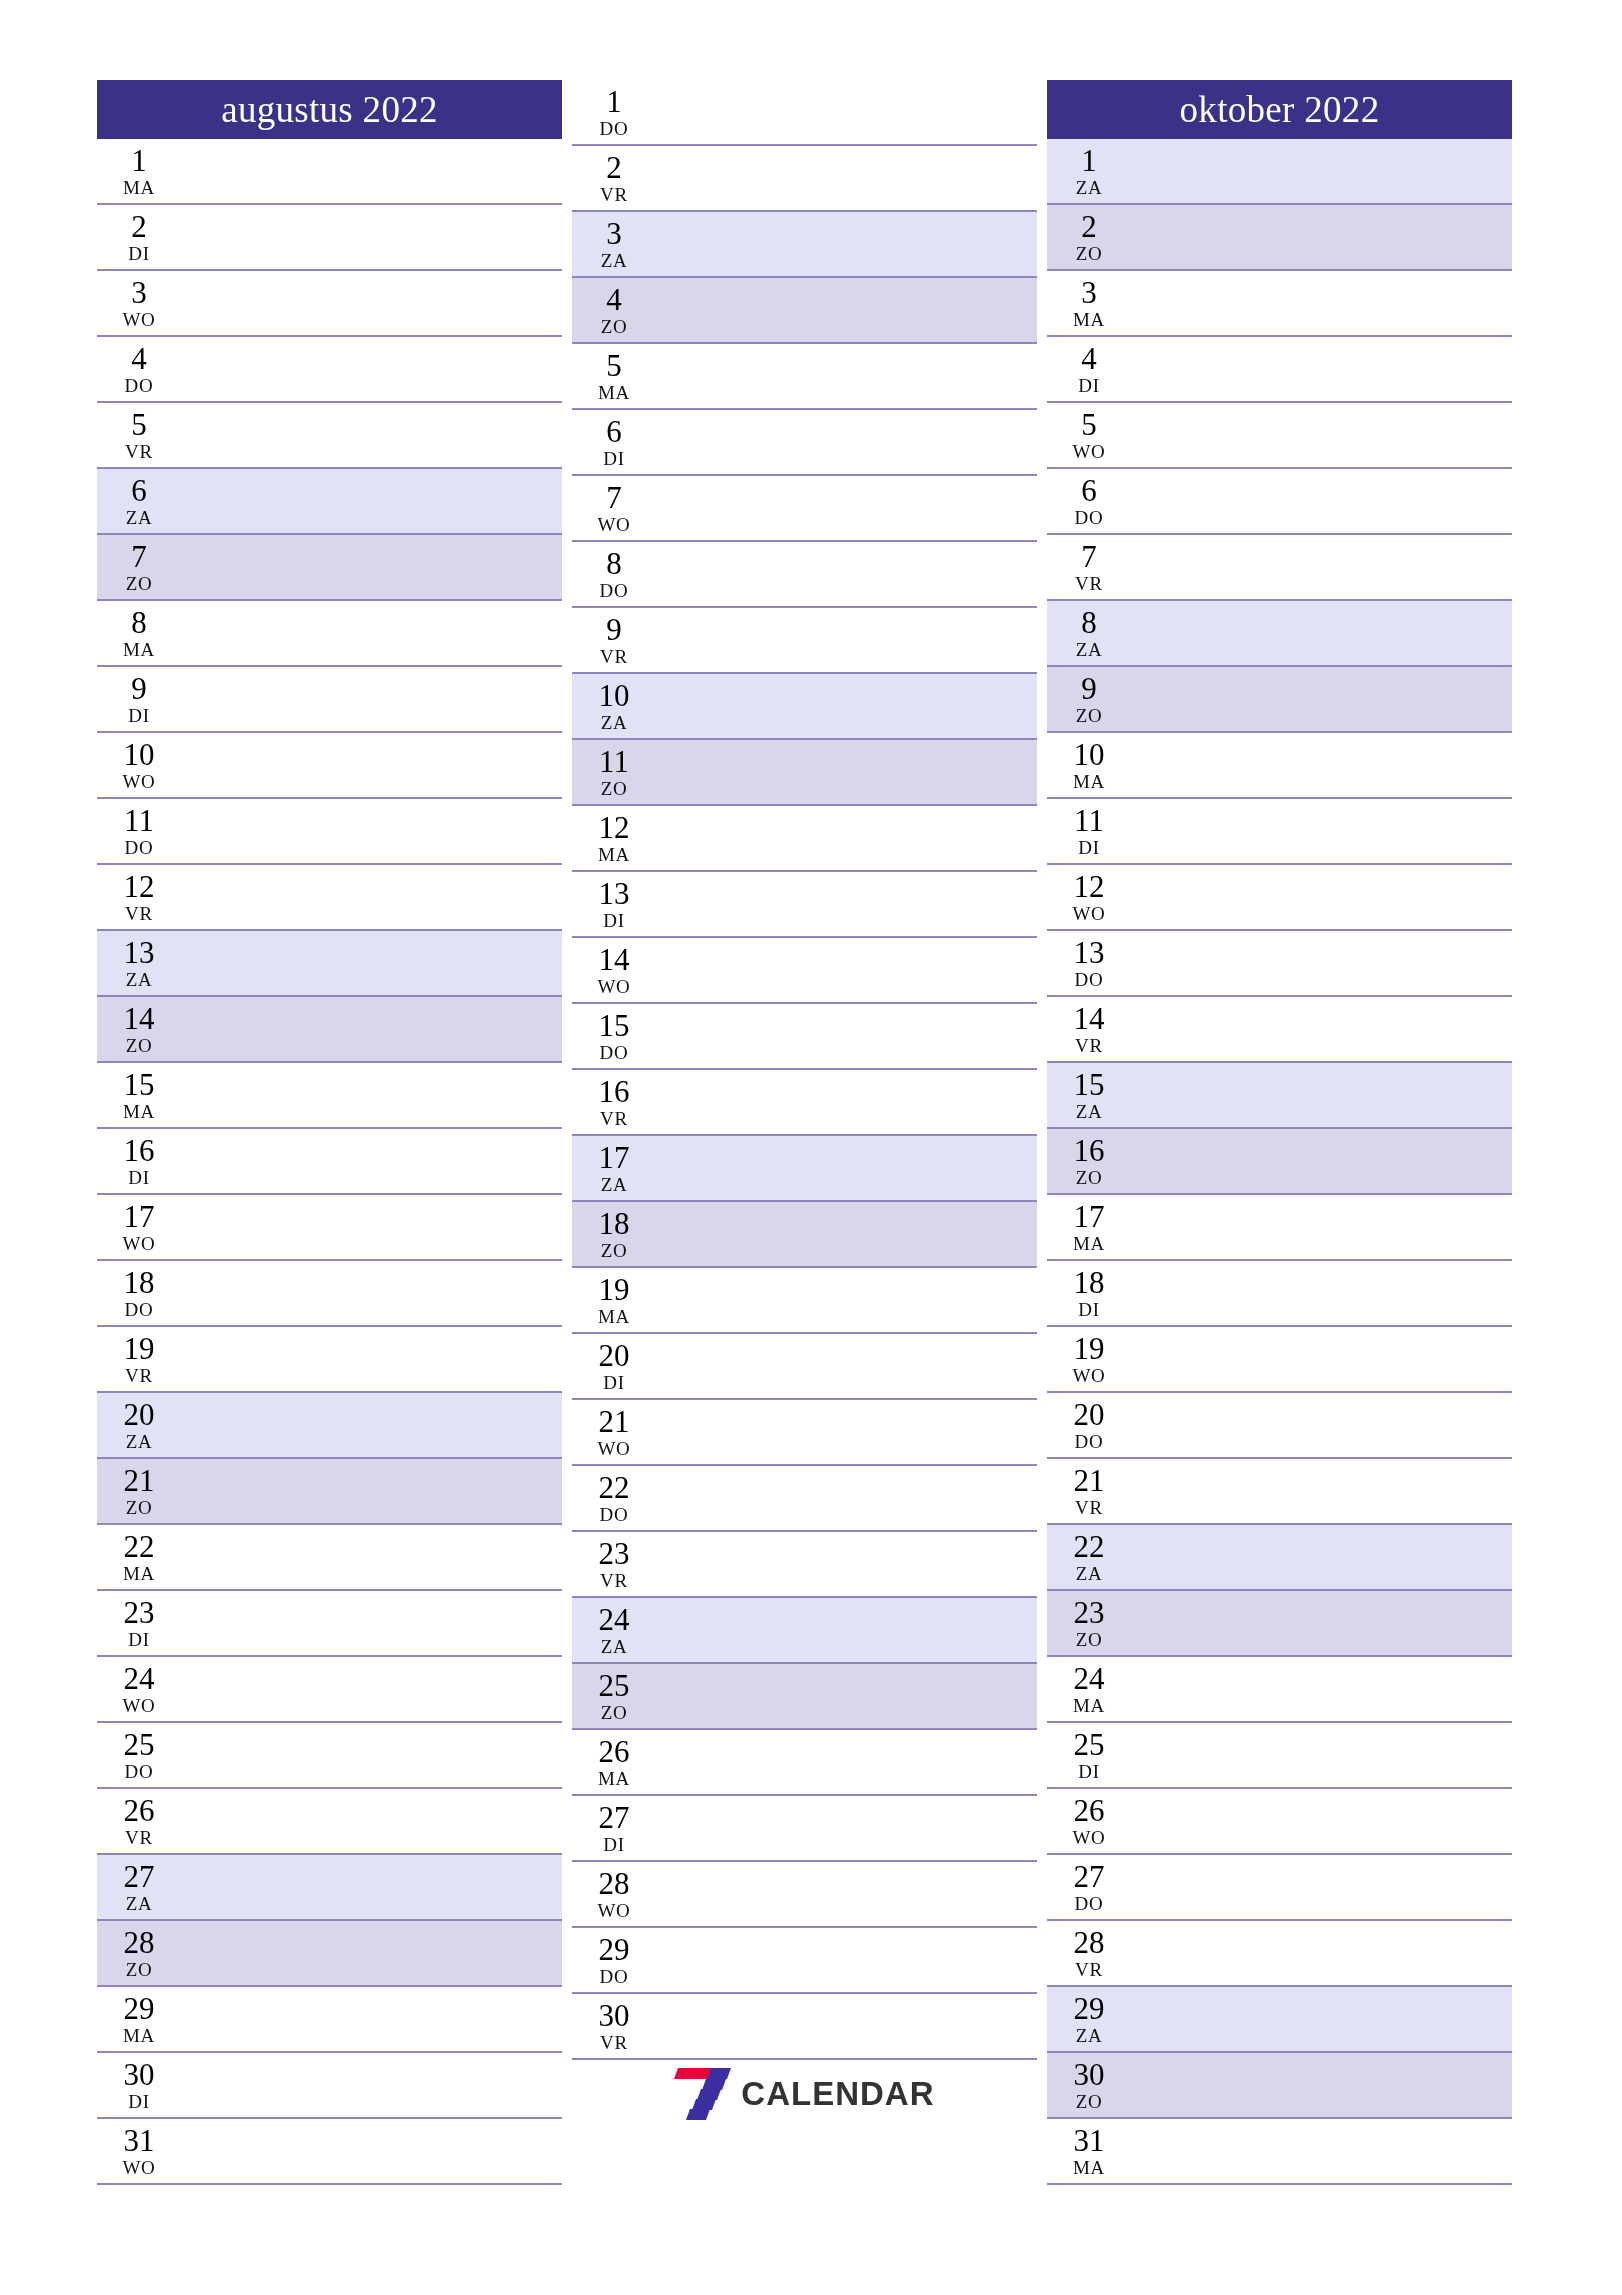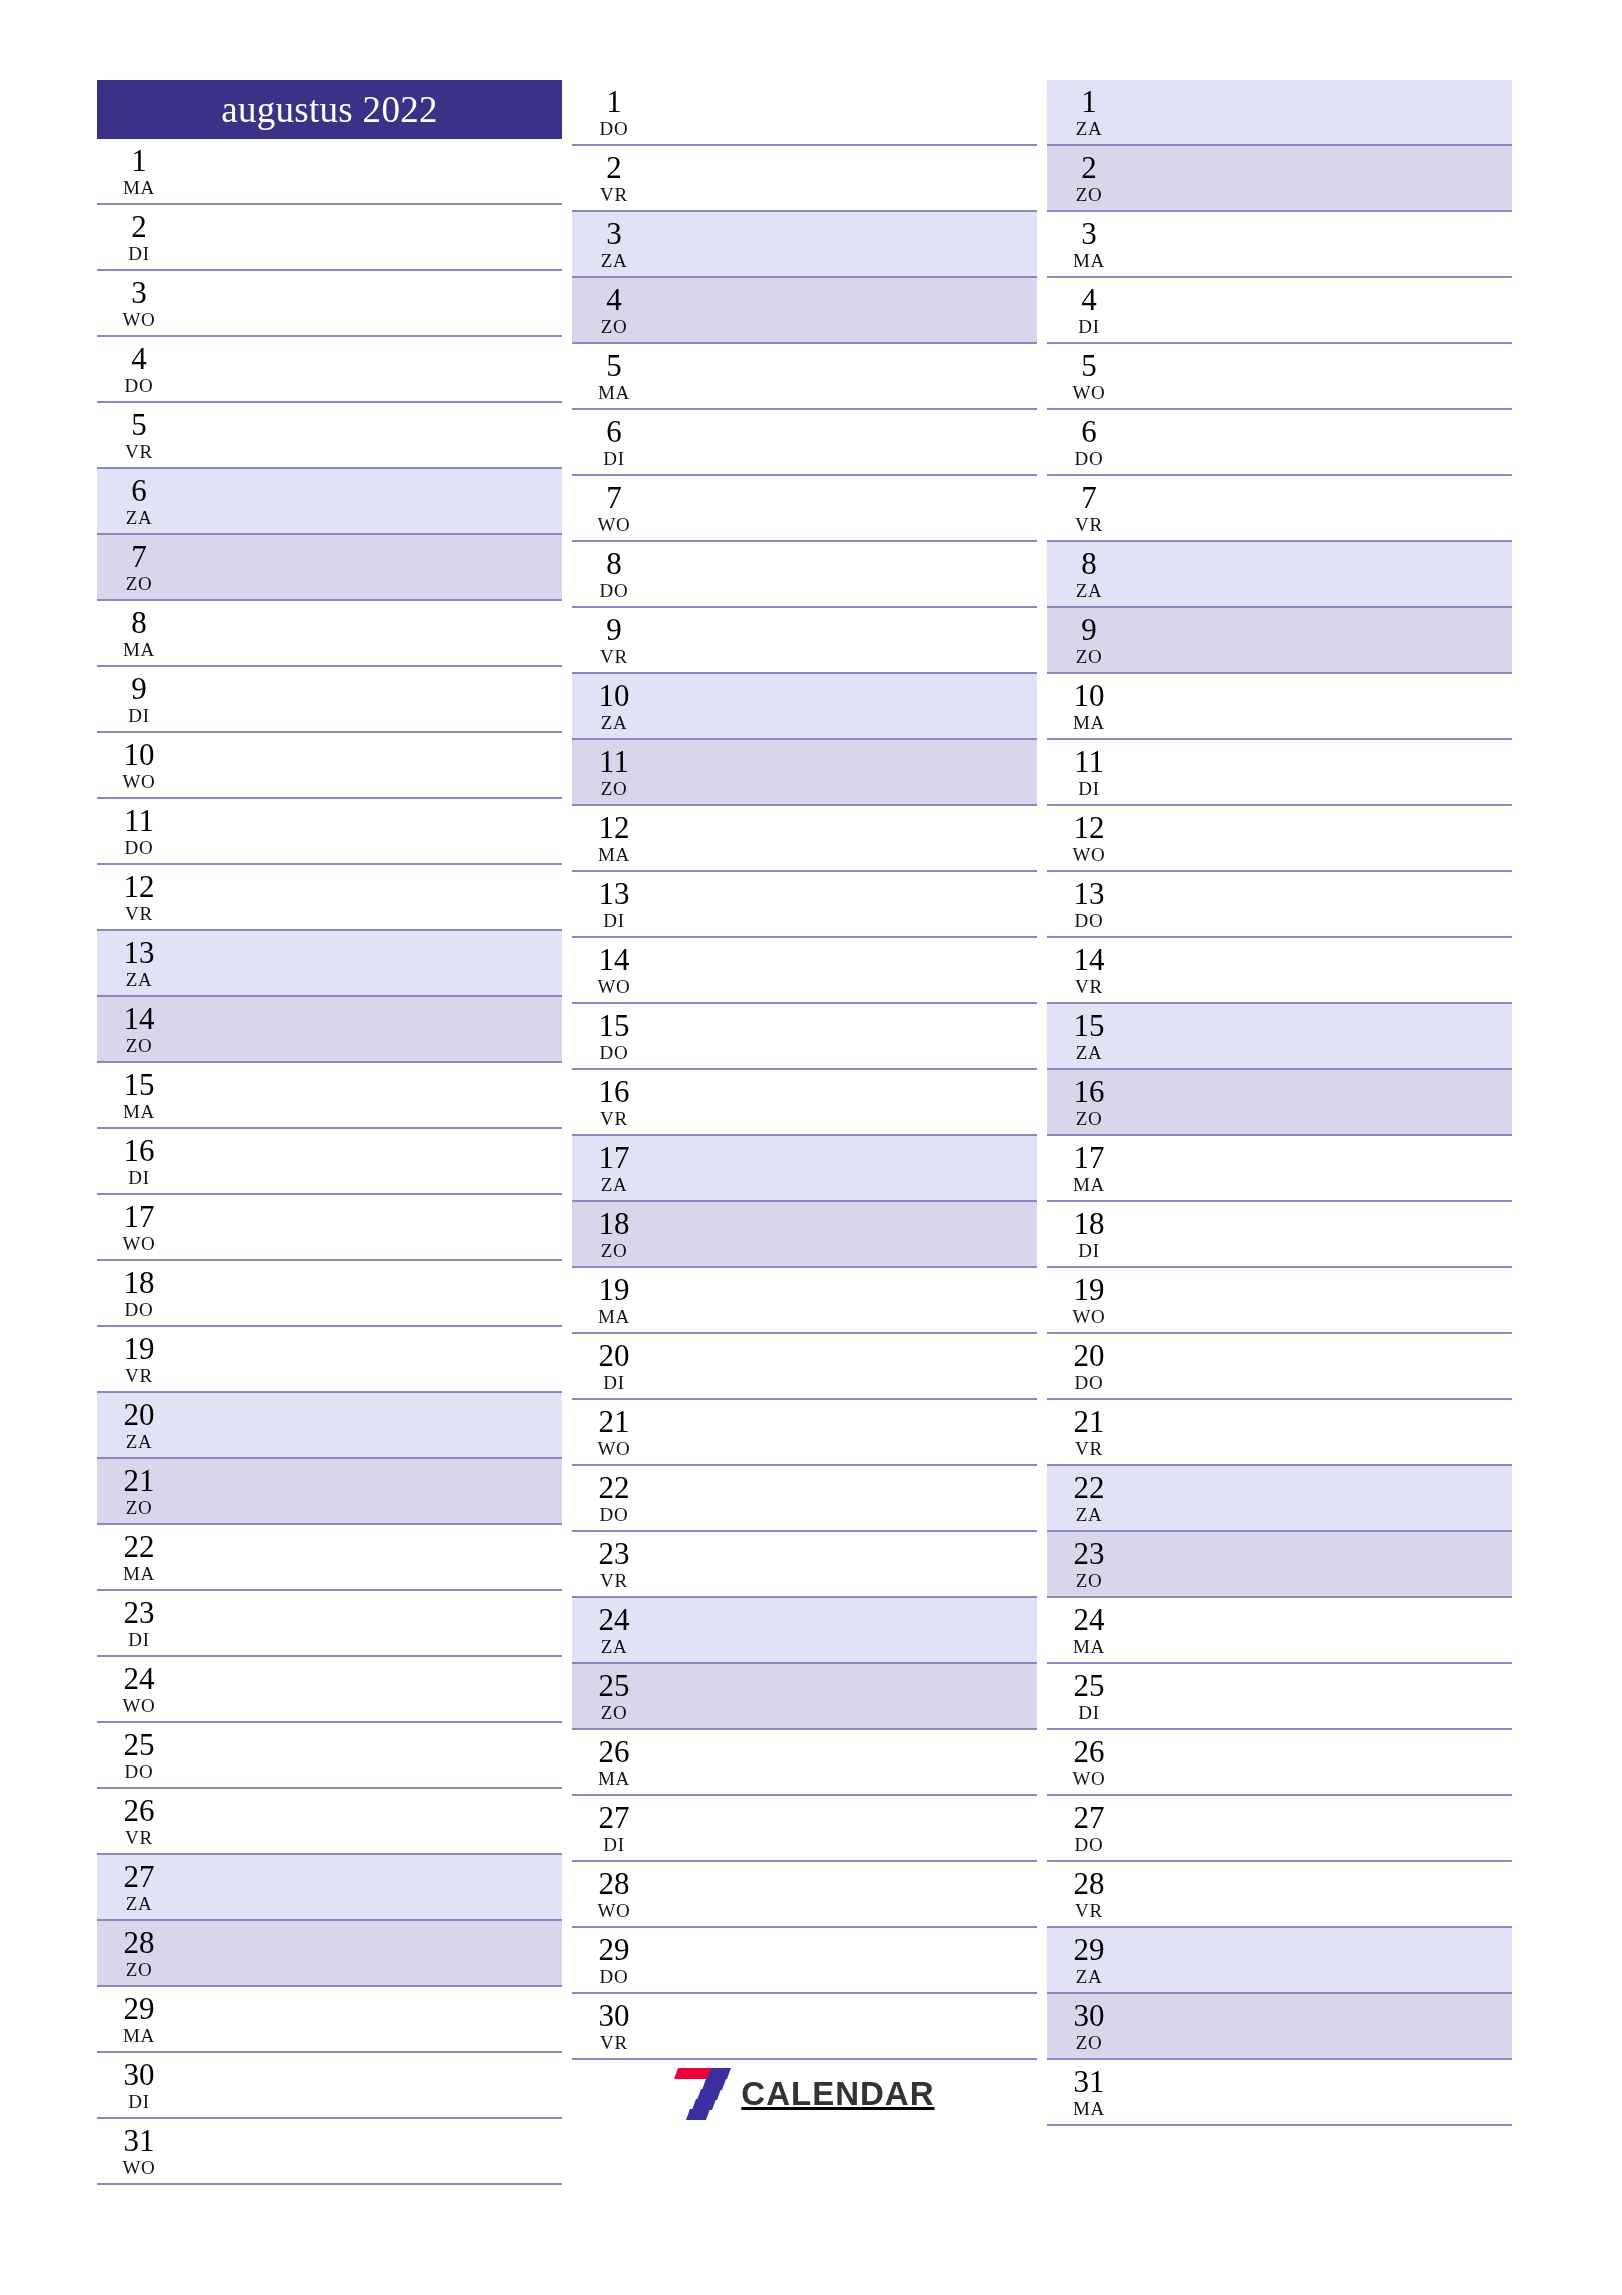--- a/index.html
+++ b/index.html
@@ -92,21 +92,20 @@
   }
 
   
   .logo-slot {
     height: 66px;
     display: flex;
     align-items: center;
     justify-content: center;
     gap: 11.8px;
     background: #ffffff;
-    text-decoration: underline;
   }
   .logo-mark {
     position: relative;
     width: 55px;
     height: 51px;
   }
   .logo-mark span {
     position: absolute;
     display: block;
     width: 19.6px;
@@ -581,20 +580,23 @@
           <span class="lm-b2"></span>
             <span class="lm-b3"></span>
             <span class="lm-b4"></span>
             <span class="lm-b5"></span>
         </span>
         <span class="logo-text">CALENDAR</span>
       </div>
     </div>
 
     <div class="month-col">
+      <div class="month-header">
+        <span class="month-title">oktober 2022</span>
+      </div>
       <div class="days">
           <div class="day-row sat">
             <div class="day-label">
               <div class="day-num">1</div>
               <div class="day-abbr">ZA</div>
             </div>
             <div class="day-space"></div>
           </div>
           <div class="day-row sun">
             <div class="day-label">

